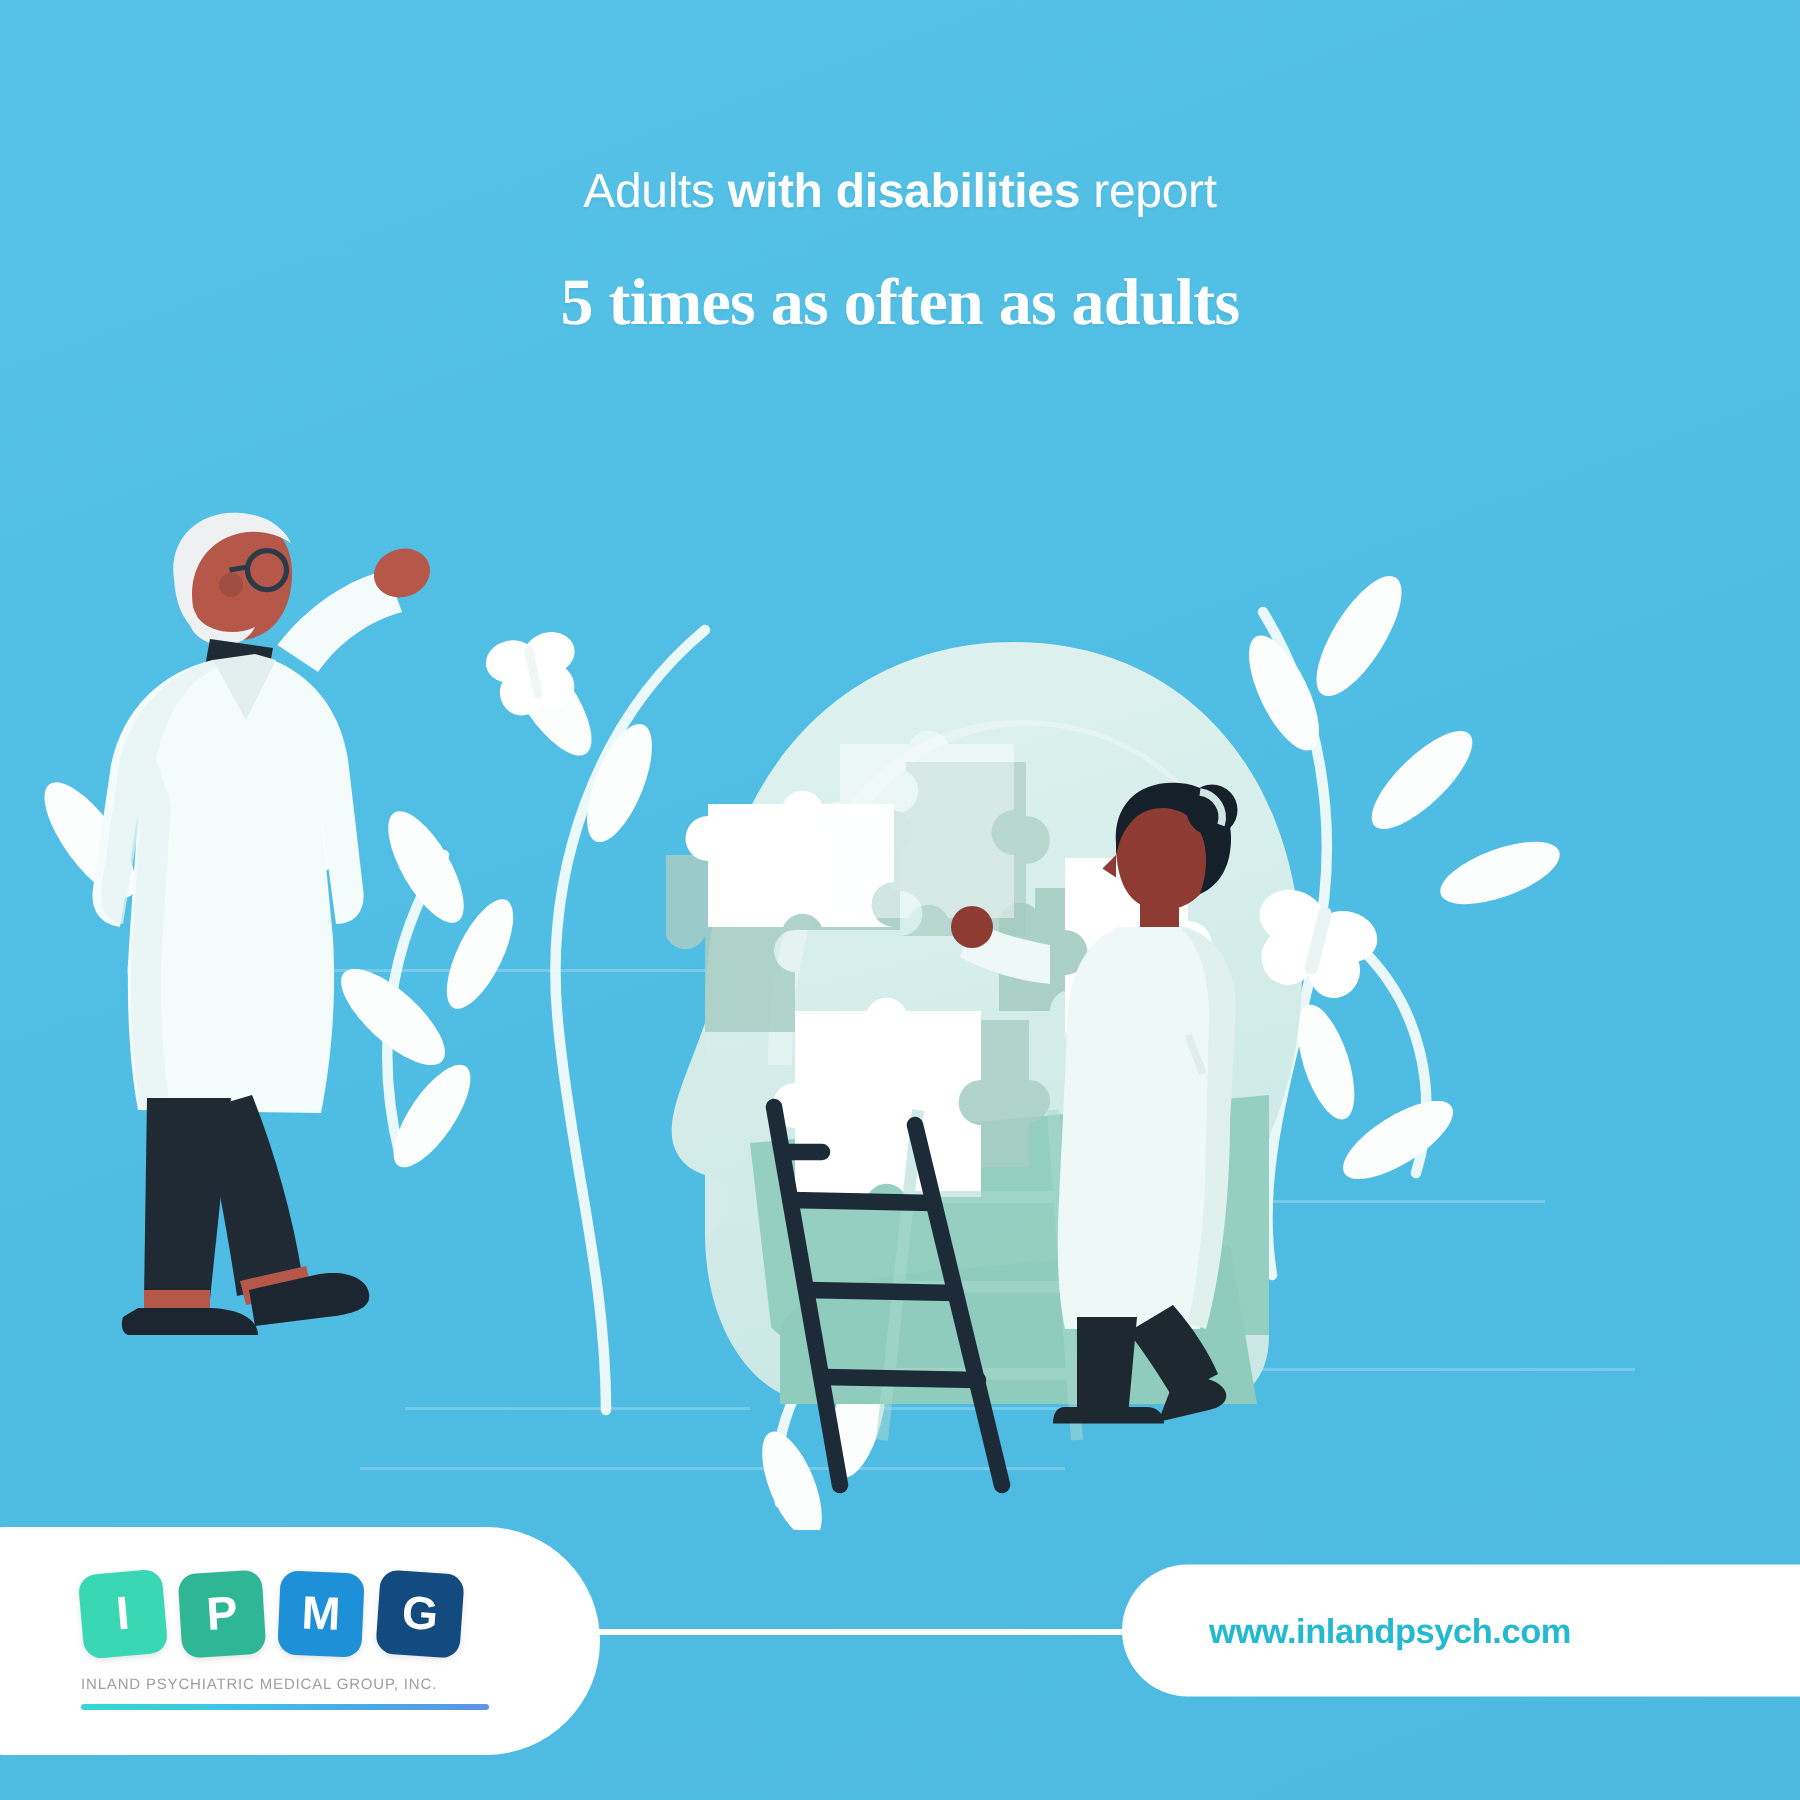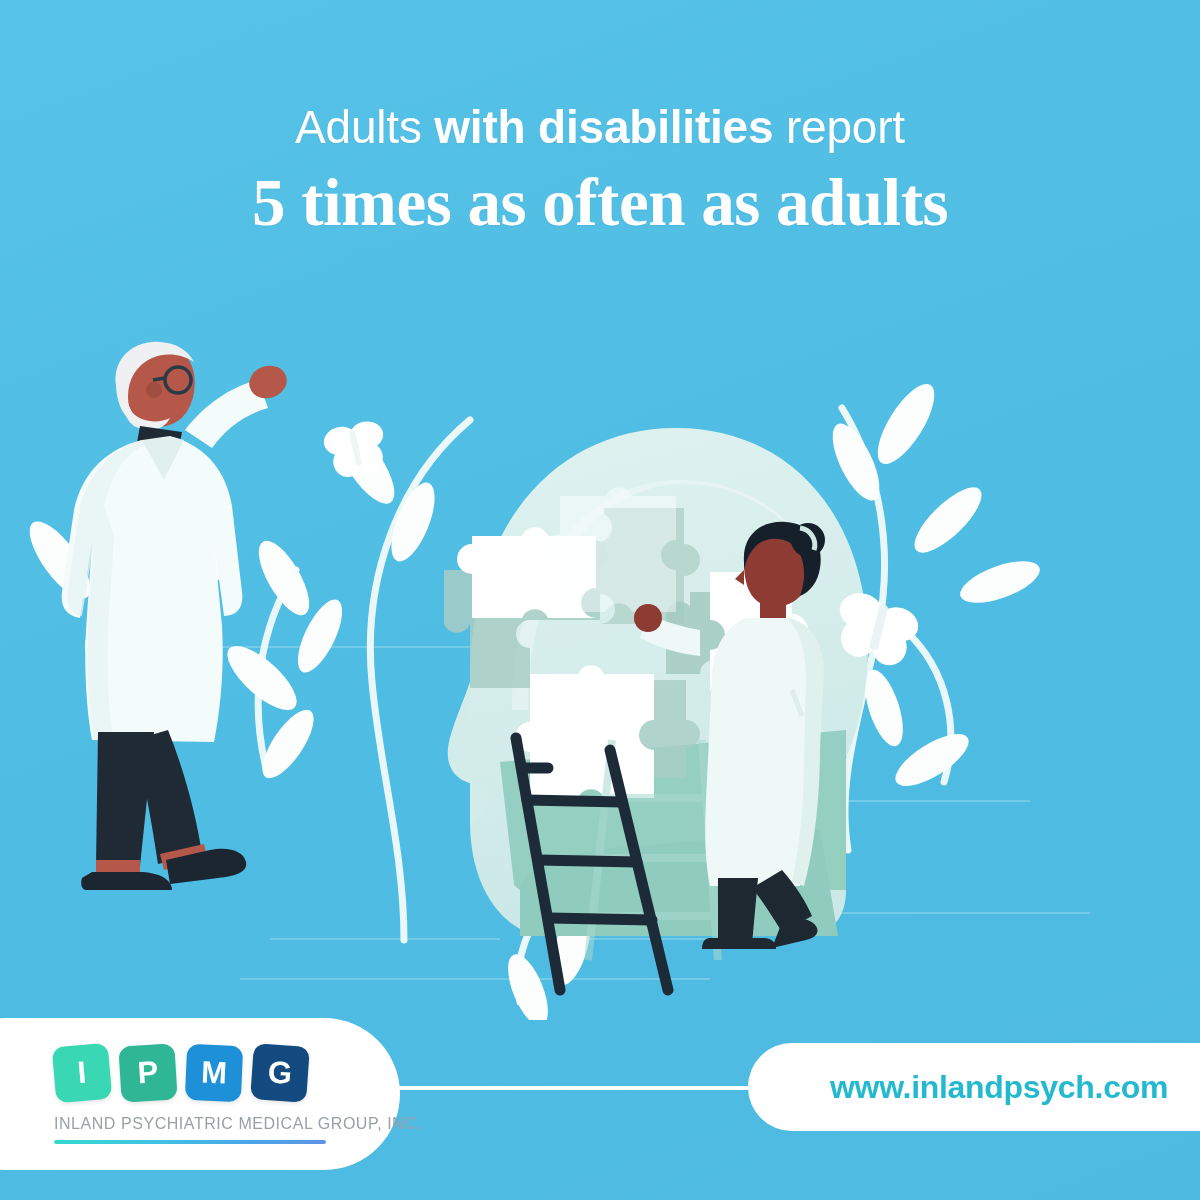--- a/index.html
+++ b/index.html
@@ -21,27 +21,27 @@
   .guide { position:absolute; height:2px; background:rgba(255,255,255,.22); }
 
   
   #headline {
     position:absolute; left:0; top:98px; width:1200px;
     text-align:center; color:#ffffff;
     text-shadow:0 1px 2px rgba(0,0,0,.05);
   }
   .hl-sans {
     font-family:"Liberation Sans", sans-serif;
-    font-size:46px; line-height:58px; font-weight:400;
+    font-size:32px; line-height:58px; font-weight:400;
     letter-spacing:-.2px;
   }
   .hl-sans b { font-weight:700; }
   .hl-serif {
     font-family:"Liberation Serif","DejaVu Serif", serif;
-    font-size:67px; line-height:76px; font-weight:700;
+    font-size:44px; line-height:76px; font-weight:700;
     letter-spacing:-.5px; margin-top:8px;
   }
 
   
   #illus { position:absolute; left:0; top:330px; width:1200px; height:690px; }
   #illus svg { display:block; width:1200px; height:690px; }
 
   
   #connector {
     position:absolute; left:300px; top:1086px;
@@ -60,39 +60,39 @@
     display:flex; align-items:center; justify-content:center;
     color:#fff; font-weight:700; font-size:31px;
     font-family:"Liberation Sans", sans-serif;
     box-shadow:0 2px 4px rgba(0,0,0,.10);
   }
   .tile.t0 { transform:rotate(-5deg); }
   .tile.t1 { transform:rotate(-3.5deg); }
   .tile.t2 { transform:rotate(2.5deg); }
   .tile.t3 { transform:rotate(4deg); }
   #logo-tagline {
-    margin-top:14px; font-size:16px; letter-spacing:.55px;
+    margin-top:14px; font-size:10px; letter-spacing:.55px;
     color:#9aa0a6; font-family:"Liberation Sans", sans-serif;
     white-space:nowrap;
   }
   #logo-rule {
     margin-top:7px; height:4px; width:272px; border-radius:2px;
     background:linear-gradient(90deg,#35d9d0 0%,#3fc4e4 35%,#4aa8e8 70%,#5f93e6 100%);
   }
 
   #url-pill {
     position:absolute; left:748px; top:1043px;
     width:520px; height:88px;
     background:#ffffff; border-radius:44px;
     display:flex; align-items:center;
   }
   #url-text {
-    margin-left:82px;
+    margin-left:58px;
     font-family:"Liberation Sans", sans-serif;
-    font-size:32px; font-weight:700; letter-spacing:-.3px;
+    font-size:23px; font-weight:700; letter-spacing:-.3px;
     color:#23b9cf;
   }
 </style>
 </head>
 <body>
 
 <div id="canvas">
 
   <div class="guide" style="left:220px;  top:646px; width:260px;"></div>
   <div class="guide" style="left:240px;  top:978px; width:470px;"></div>

